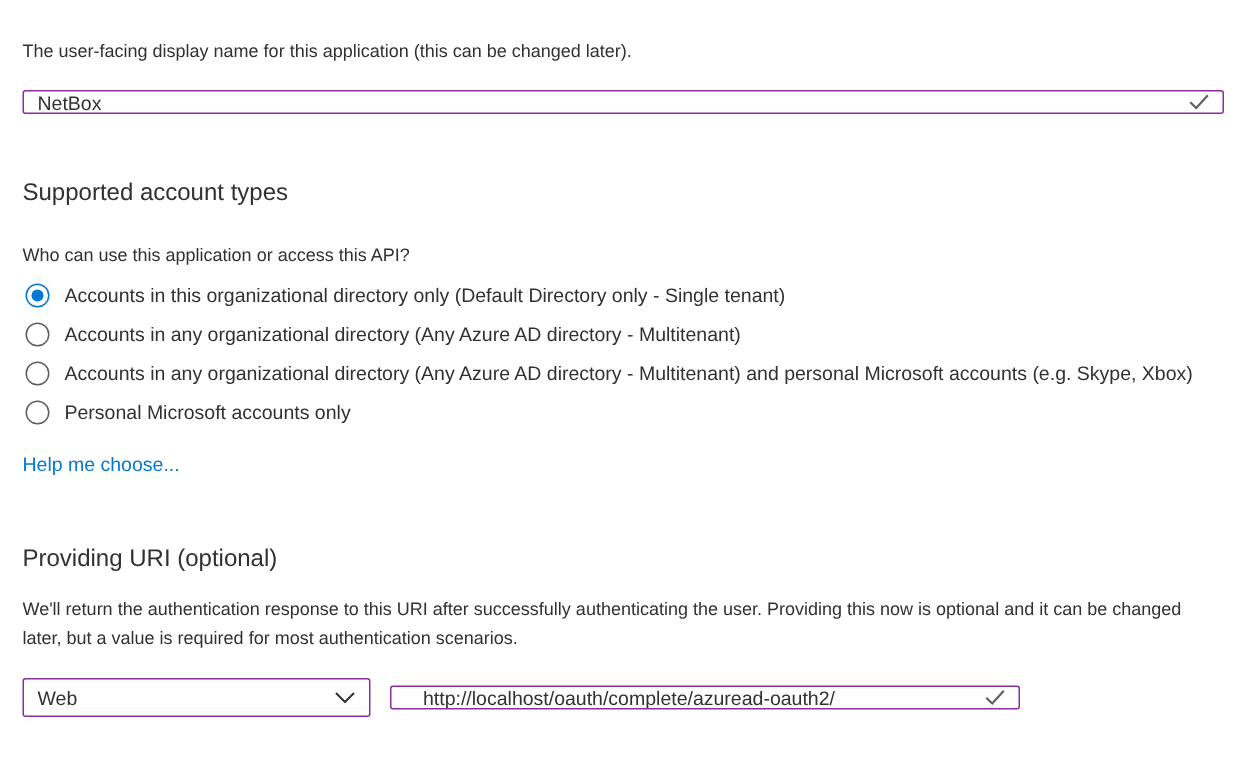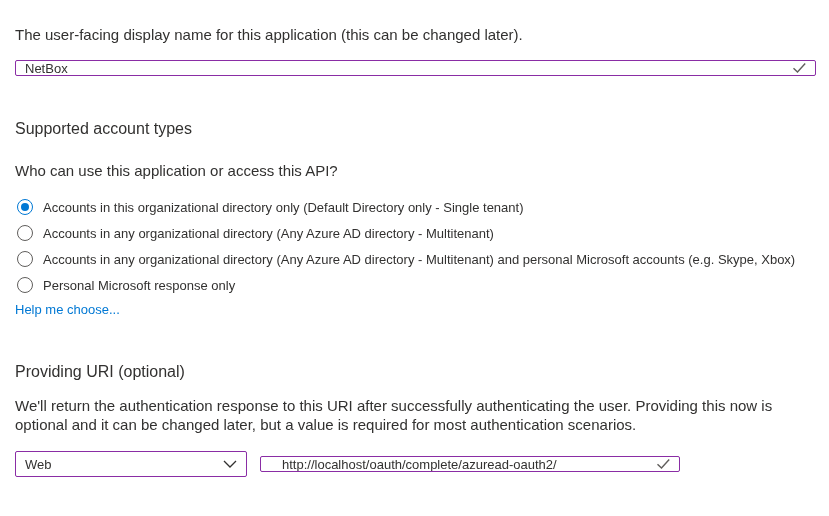--- a/index.html
+++ b/index.html
@@ -19,21 +19,21 @@
     color: #323130;
     margin: 0;
     line-height: 20px;
   }
   .required-marker {
     color: #e81123;
     margin-right: 4px;
     font-size: 14px;
   }
   .desc {
-    font-size: 15px;
+    font-size: 12px;
     line-height: 19px;
     color: #323130;
     margin: 0;
   }
   .name-desc { margin-top: 13px; }
 
   .text-field {
     position: relative;
     display: flex;
     align-items: center;
@@ -60,21 +60,21 @@
     transform: translateY(-50%);
     display: flex;
   }
   .name-field { margin-top: 16px; width: 801px; }
 
   .account-types { margin-top: 43px; }
   .question { margin-top: 22px; }
   .radio-group { margin-top: 9px; }
   .radio-row {
     display: flex;
-    align-items: flex-end;
+    align-items: flex-start;
     height: 26px;
     cursor: pointer;
   }
   .radio-circle {
     width: 16px;
     height: 16px;
     border: 1px solid #605e5c;
     border-radius: 50%;
     margin-left: 2px;
     margin-right: 10px;
@@ -165,21 +165,21 @@
     <div class="radio-row">
       <span class="radio-circle"></span>
       <span class="radio-label">Accounts in any organizational directory (Any Azure AD directory - Multitenant)</span>
     </div>
     <div class="radio-row">
       <span class="radio-circle"></span>
       <span class="radio-label">Accounts in any organizational directory (Any Azure AD directory - Multitenant) and personal Microsoft accounts (e.g. Skype, Xbox)</span>
     </div>
     <div class="radio-row">
       <span class="radio-circle"></span>
-      <span class="radio-label">Personal Microsoft response only</span>
+      <span class="radio-label">Personal Microsoft accounts only</span>
     </div>
   </div>
 
   <a class="help-link" href="#">Help me choose...</a>
 </div>
 
 <div class="redirect-section">
   <h2 class="section-title">Providing URI (optional)</h2>
 
   <p class="desc redirect-desc">We'll return the authentication response to this URI after successfully authenticating the user. Providing this now is optional and it can be changed later, but a value is required for most authentication scenarios.</p>

